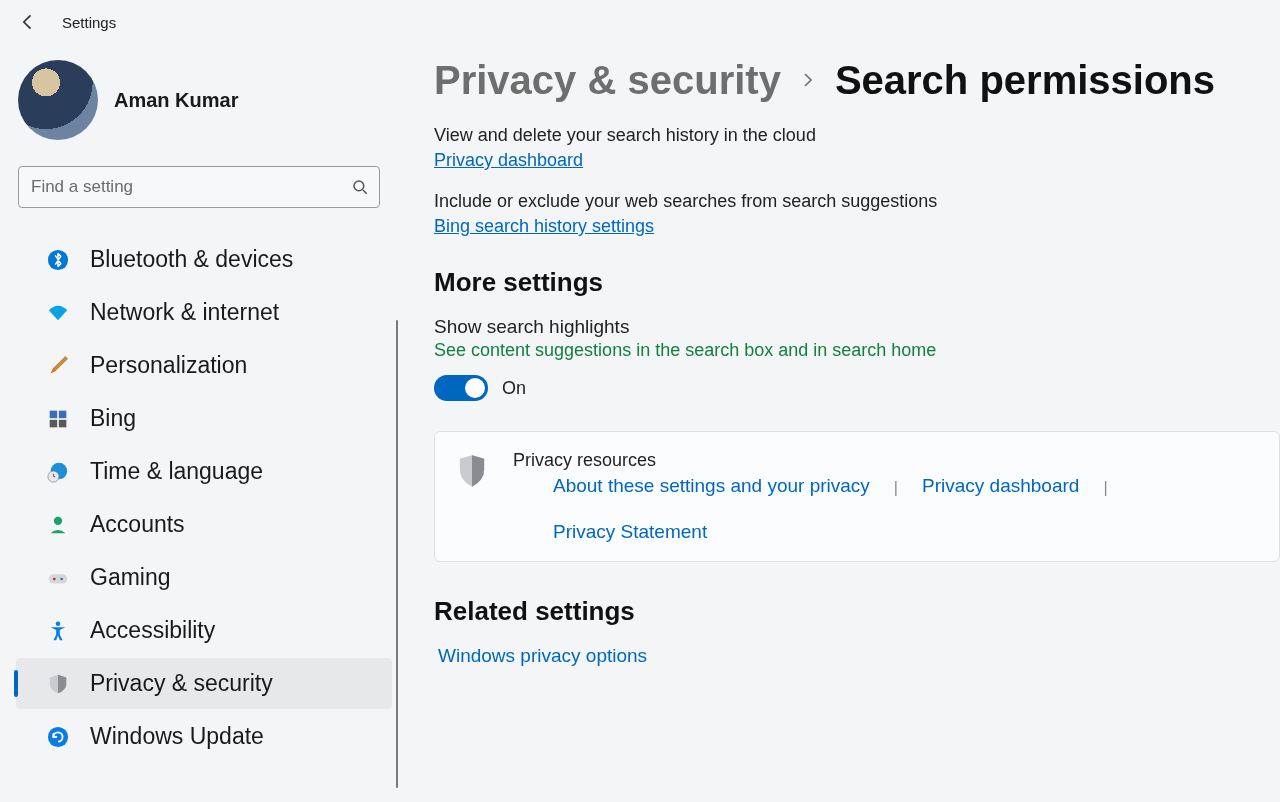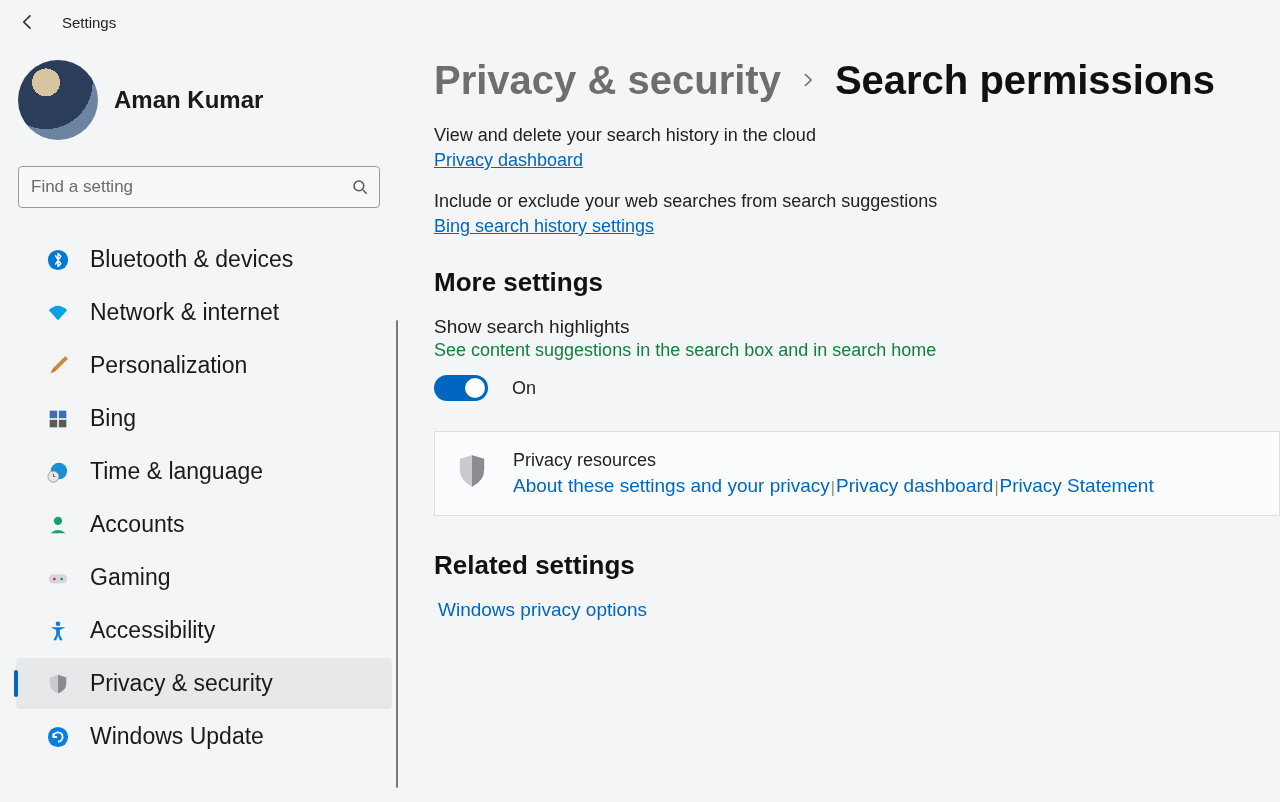--- a/index.html
+++ b/index.html
@@ -34,21 +34,21 @@
     width: 2px;
     background: #7a7a7a;
     border-radius: 1px;
   }
   .profile { display: flex; align-items: center; gap: 16px; padding: 6px 18px 18px 18px; }
   .avatar {
     width: 80px; height: 80px; border-radius: 50%;
     background: radial-gradient(circle at 35% 28%, #d9c4a1 0 18%, #2a3d5a 18% 60%, #6c84a1 60% 100%);
     flex-shrink: 0;
   }
-  .username { font-size: 24px; font-weight: 600; }
+  .username { font-size: 20px; font-weight: 600; }
   .search-wrap { padding: 8px 18px 18px 18px; }
   .search-box {
     display: flex; align-items: center;
     border: 1px solid #9a9a9a;
     border-radius: 4px;
     background: #f7f8fa;
     height: 42px;
     padding: 0 10px 0 12px;
   }
   .search-input {
@@ -88,44 +88,44 @@
   .breadcrumb { display: flex; align-items: center; gap: 18px; margin-bottom: 22px; }
   .bc-parent { font-size: 40px; font-weight: 600; color: #6e6e6e; cursor: pointer; }
   .bc-sep { font-size: 24px; color: #6e6e6e; }
   .bc-current { font-size: 40px; font-weight: 600; color: #111; }
   .desc { font-size: 18px; color: #222; margin-bottom: 4px; }
   .link { font-size: 18px; color: #0067c0; text-decoration: underline; cursor: pointer; display:inline-block; margin-bottom: 20px; }
   .link-plain { font-size: 19px; color: #0067c0; cursor: pointer; }
   .section-h { font-size: 26px; font-weight: 600; margin: 10px 0 18px 0; color:#111; }
   .setting-title { font-size: 19px; color: #222; margin-bottom: 2px; }
   .setting-sub { font-size: 18px; color: #15803d; margin-bottom: 14px; }
-  .toggle-row { display: flex; align-items: center; gap: 24px; margin-bottom: 30px; }
+  .toggle-row { display: flex; align-items: center; gap: 14px; margin-bottom: 30px; }
   .toggle {
     width: 54px; height: 26px; border-radius: 13px;
     background: #0067c0; position: relative; cursor: pointer;
   }
   .toggle-knob {
     position: absolute; top: 3px; right: 3px;
     width: 20px; height: 20px; border-radius: 50%;
     background: #fff;
   }
   .toggle-label { font-size: 18px; color: #222; }
   .resource-card {
     border: 1px solid #dedfe1;
-    border-radius: 0;
+    border-radius: 6px;
     background: #fbfcfd;
     padding: 18px 22px;
     display: flex;
     gap: 26px;
     align-items: flex-start;
     margin-bottom: 34px;
   }
   .shield-icon { width: 30px; height: 34px; flex-shrink:0; margin-top:4px; }
   .resource-title { font-size: 18px; color: #222; margin-bottom: 4px; }
-  .resource-links { display: flex; flex-wrap: wrap; gap: 1px; align-items: flex-end; }
+  .resource-links { display: flex; flex-wrap: wrap; gap: 24px; align-items: flex-end; margin-left: 40px; }
   .sep-bar { color: #888; }
 </style>
 </head>
 <body>
 
 <div class="topbar">
   <span class="back-arrow">
     <svg viewBox="0 0 24 24" width="20" height="20" fill="none" stroke="currentColor" stroke-width="2">
         <path d="M15 4 L7 12 L15 20"></path>
       </svg>

